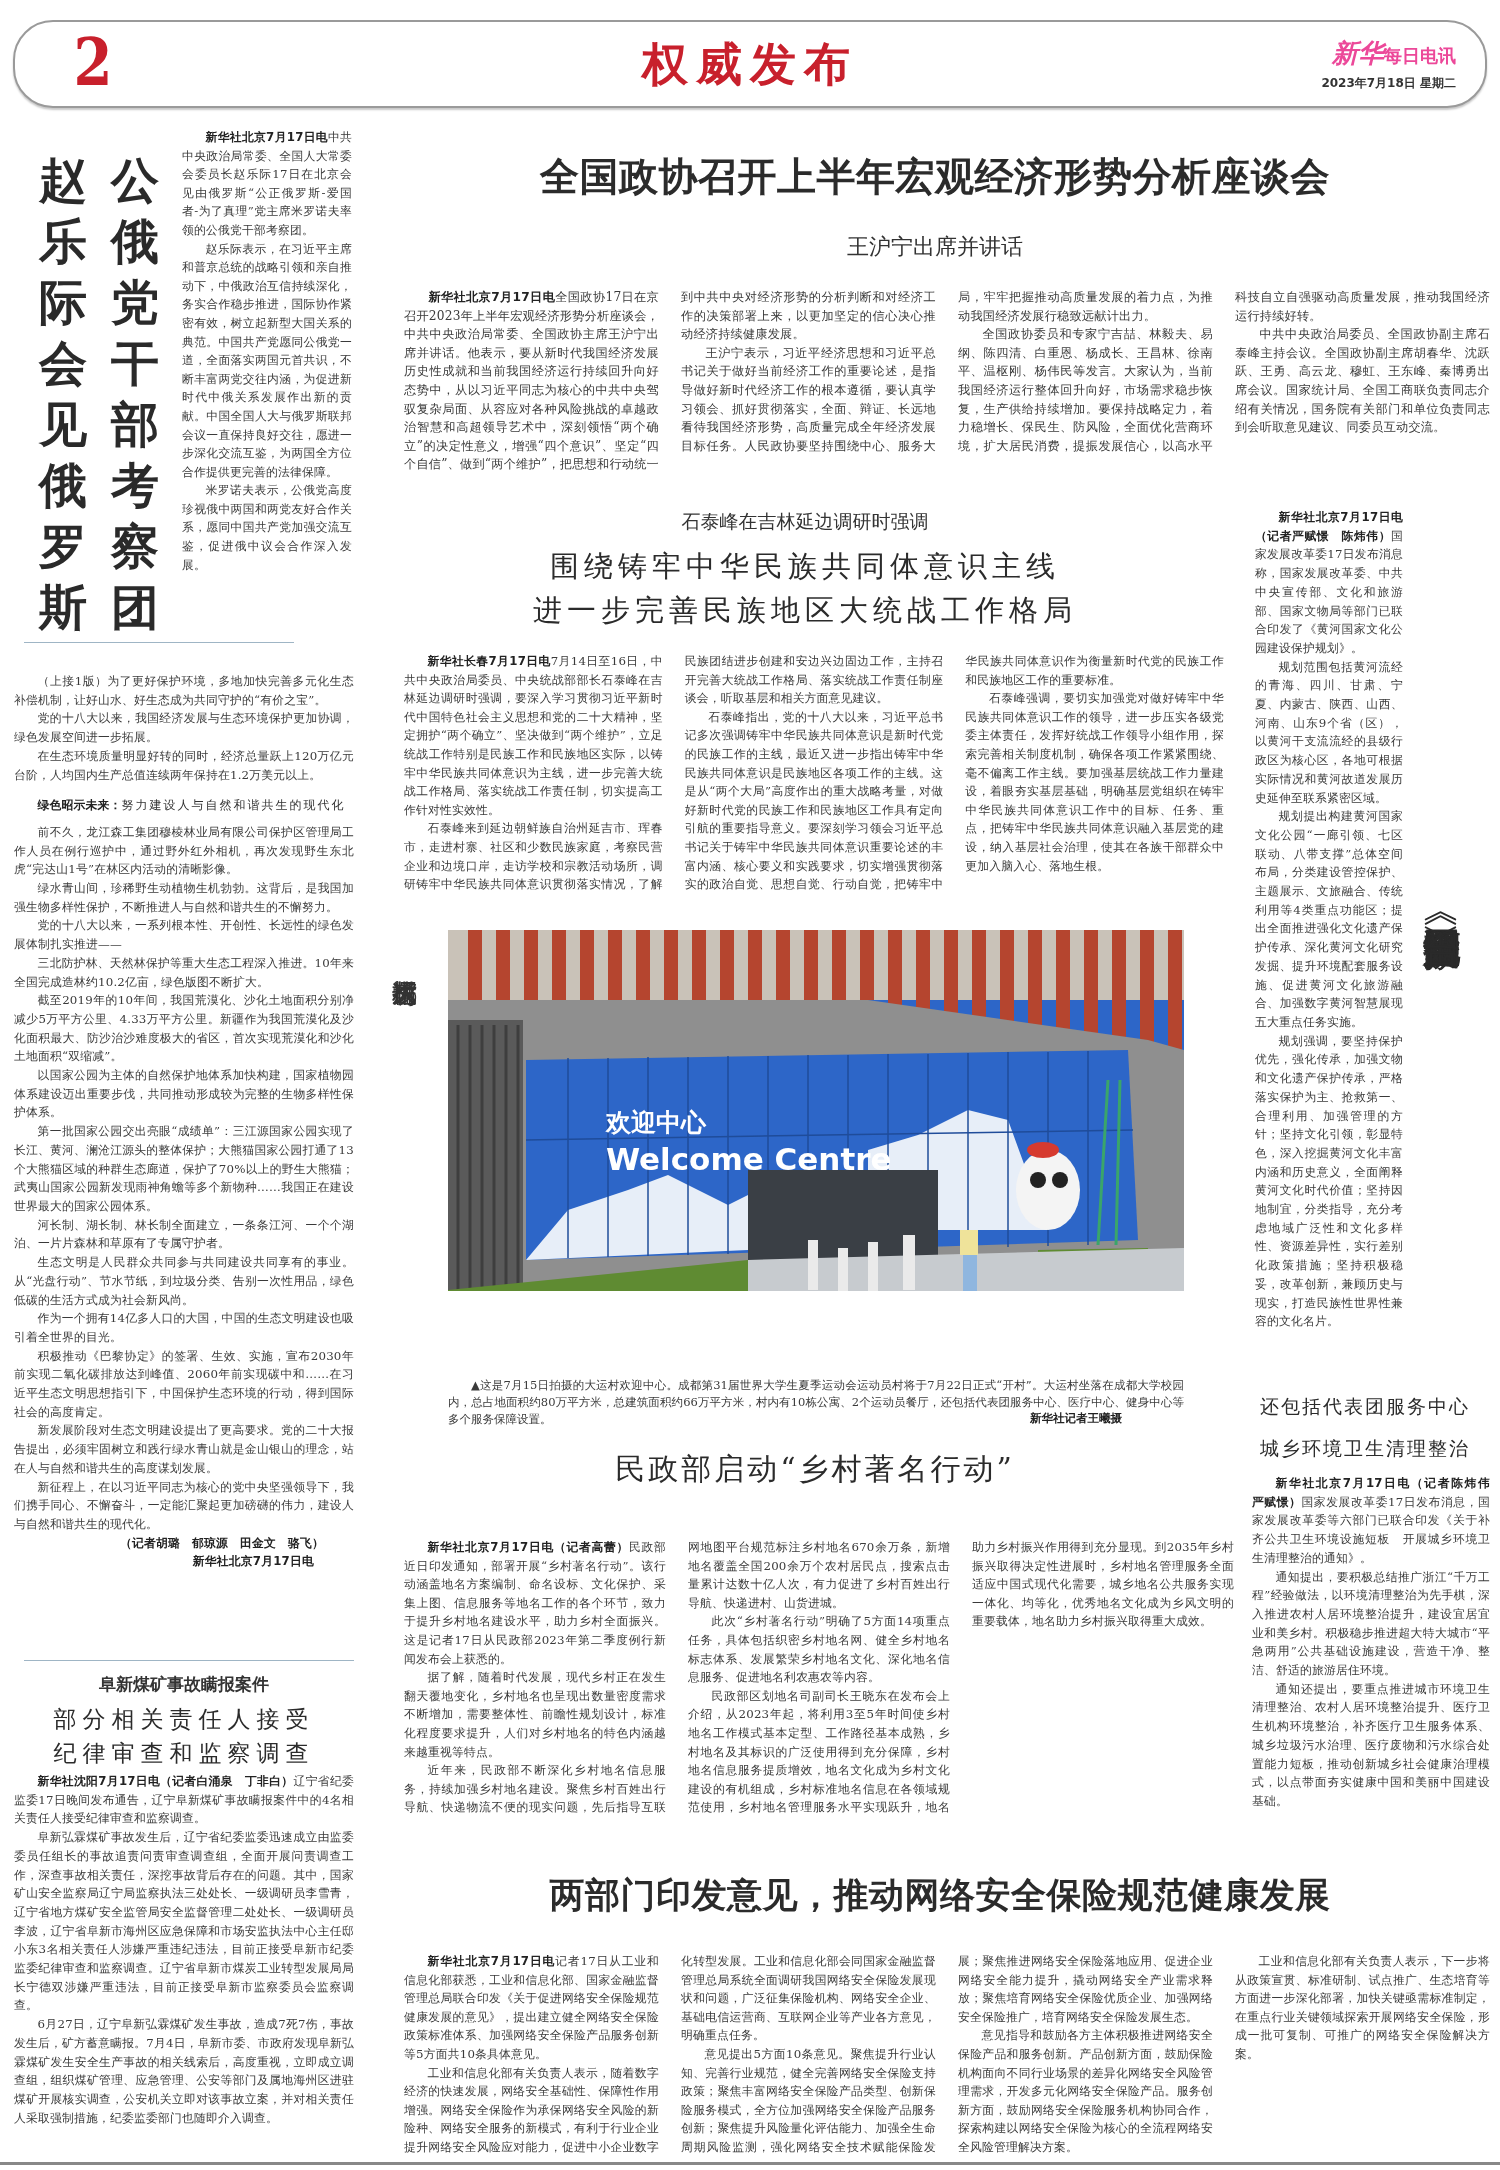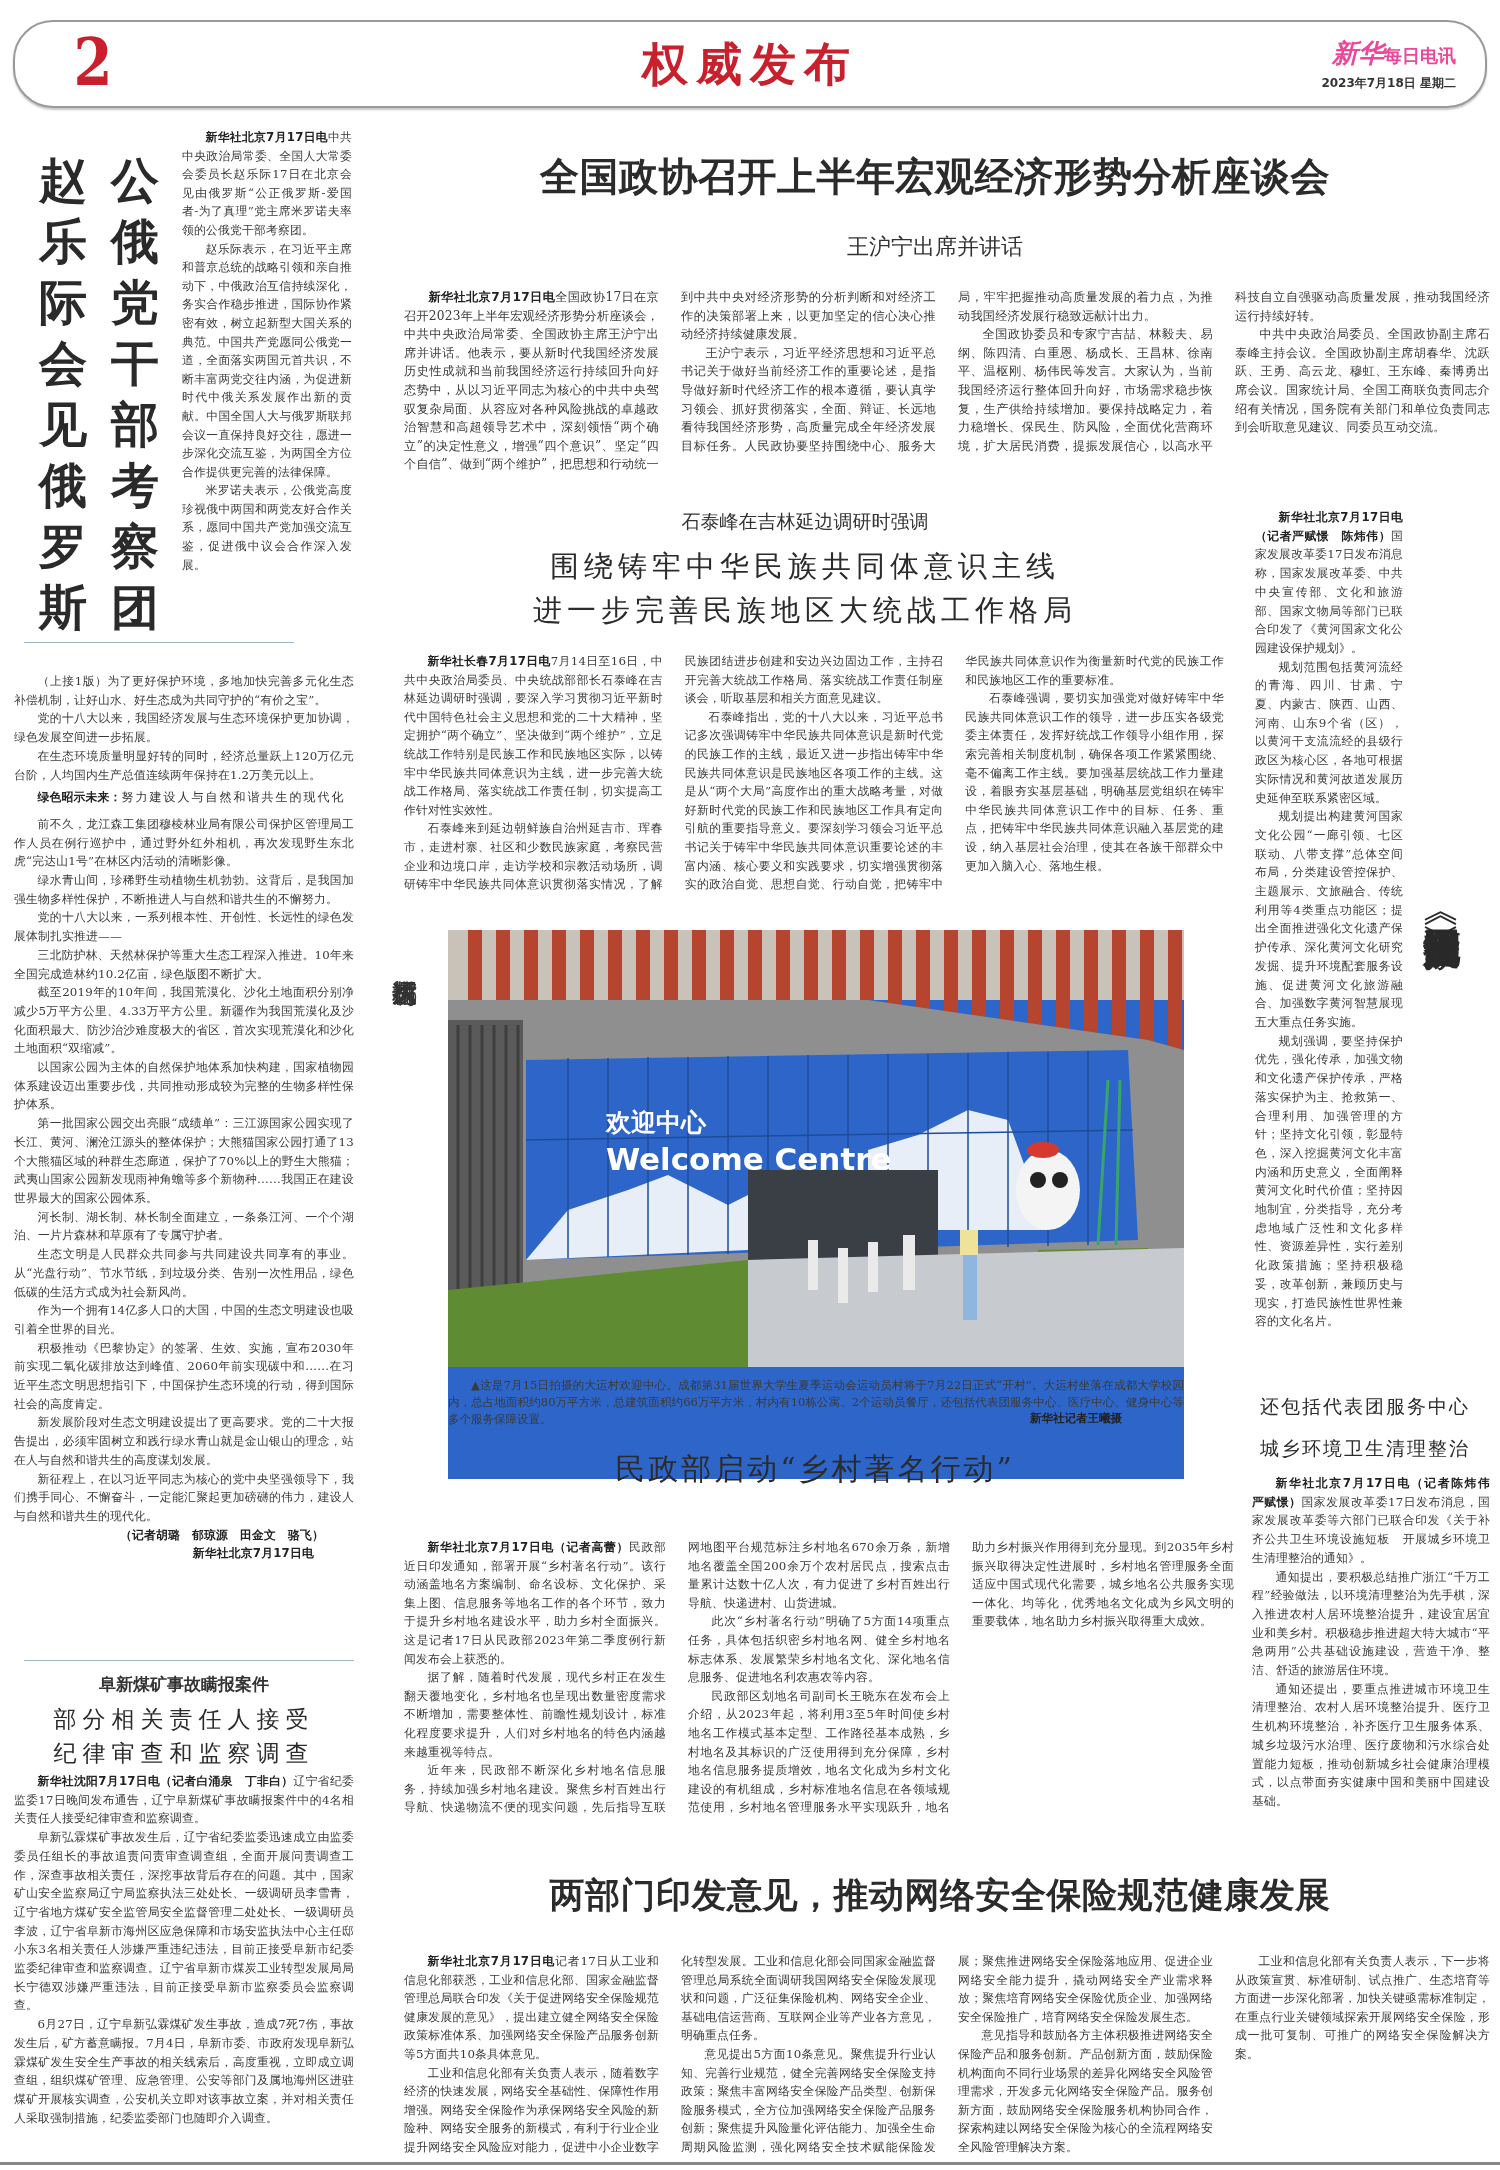--- a/index.html
+++ b/index.html
@@ -14,21 +14,21 @@
   .page-num { left: 70px; top: 22px; font-family: "DejaVu Serif", serif; font-size: 66px; font-weight: bold; color: #c8202c; line-height: 80px; transform: scaleX(0.85); }
   .section-title { left: 0; width: 1500px; top: 34px; text-align: center; font-family: "DejaVu Serif", serif; font-weight: bold; font-size: 46px; color: #c8202c; letter-spacing: 8px; line-height: 60px; }
   .brand { right: 44px; top: 38px; text-align: right; }
   .brand-logo { font-family: "DejaVu Serif", serif; font-weight: bold; font-style: italic; color: #ec4899; font-size: 26px; line-height: 30px; }
   .brand-logo .small { font-size: 18px; font-style: normal; }
   .brand-date { font-family: "DejaVu Sans", sans-serif; font-size: 12px; color: #333; font-weight: bold; margin-top: 4px; }
   .v-headline { font-family: "DejaVu Serif", serif; font-weight: bold; font-size: 48px; line-height: 61px; color: #2a2a2a; width: 58px; text-align: center; }
   .main-headline { font-family: "DejaVu Serif", serif; font-weight: bold; color: #2b2b2b; text-align: center; }
   .sub-headline { font-family: "DejaVu Sans", sans-serif; color: #333; text-align: center; }
   .rule { background: #9fb5c5; height: 1px; }
-  .photo { left: 448px; top: 930px; width: 736px; height: 549px; overflow: hidden; background: #2d66c8; }
+  .photo { left: 448px; top: 930px; width: 736px; height: 361px; overflow: hidden; background: #2d66c8; }
   .caption { font-size: 11.5px; line-height: 17px; color: #3a3a3a; font-family: "DejaVu Serif", serif; }
   .credit { font-family: "DejaVu Sans", sans-serif; font-weight: bold; font-size: 11.5px; color: #222; }
   .vert-thin { font-family: "DejaVu Serif", serif; font-size: 25px; color: #333; width: 40px; text-align: center; line-height: 56px; }
   .vert-right { font-family: "DejaVu Serif", serif; font-size: 38px; color: #2a2a2a; width: 50px; text-align: center; line-height: 52px; }
   .bottom-rule { left: 0; top: 2162px; width: 1500px; height: 3px; background: #888; }
   .subhead-inline { font-family: "DejaVu Sans", sans-serif; font-weight: bold; color: #222; }
   .subhead-inline .rest { font-weight: normal; font-family: "DejaVu Serif", serif; font-size: 12px; letter-spacing: 2px; color: #333; }
 </style>
 </head>
 <body>
@@ -68,21 +68,21 @@
   <p><span class="dateline">新华社长春7月17日电</span><span>7月14日至16日，中共中央政治局委员、中央统战部部长石泰峰在吉林延边调研时强调，要深入学习贯彻习近平新时代中国特色社会主义思想和党的二十大精神，坚定拥护“两个确立”、坚决做到“两个维护”，立足统战工作特别是民族工作和民族地区实际，以铸牢中华民族共同体意识为主线，进一步完善大统战工作格局、落实统战工作责任制，切实提高工作针对性实效性。</span></p>
   <p>石泰峰来到延边朝鲜族自治州延吉市、珲春市，走进村寨、社区和少数民族家庭，考察民营企业和边境口岸，走访学校和宗教活动场所，调研铸牢中华民族共同体意识贯彻落实情况，了解民族团结进步创建和安边兴边固边工作，主持召开完善大统战工作格局、落实统战工作责任制座谈会，听取基层和相关方面意见建议。</p>
   <p>石泰峰指出，党的十八大以来，习近平总书记多次强调铸牢中华民族共同体意识是新时代党的民族工作的主线，最近又进一步指出铸牢中华民族共同体意识是民族地区各项工作的主线。这是从“两个大局”高度作出的重大战略考量，对做好新时代党的民族工作和民族地区工作具有定向引航的重要指导意义。要深刻学习领会习近平总书记关于铸牢中华民族共同体意识重要论述的丰富内涵、核心要义和实践要求，切实增强贯彻落实的政治自觉、思想自觉、行动自觉，把铸牢中华民族共同体意识作为衡量新时代党的民族工作和民族地区工作的重要标准。</p>
   <p>石泰峰强调，要切实加强党对做好铸牢中华民族共同体意识工作的领导，进一步压实各级党委主体责任，发挥好统战工作领导小组作用，探索完善相关制度机制，确保各项工作紧紧围绕、毫不偏离工作主线。要加强基层统战工作力量建设，着眼夯实基层基础，明确基层党组织在铸牢中华民族共同体意识工作中的目标、任务、重点，把铸牢中华民族共同体意识融入基层党的建设，纳入基层社会治理，使其在各族干部群众中更加入脑入心、落地生根。</p>
 </div>
 
 <div class="abs body-text" style="left:14px; top:672px; width:340px; font-size:11.8px; line-height:18.7px;">
   <p>（上接1版）为了更好保护环境，多地加快完善多元化生态补偿机制，让好山水、好生态成为共同守护的“有价之宝”。</p>
   <p>党的十八大以来，我国经济发展与生态环境保护更加协调，绿色发展空间进一步拓展。</p>
   <p>在生态环境质量明显好转的同时，经济总量跃上120万亿元台阶，人均国内生产总值连续两年保持在1.2万美元以上。</p>
-  <p class="subhead-inline" style="margin:4px 0 8px 0;"><span>绿色昭示未来：</span><span class="rest">努力建设人与自然和谐共生的现代化</span></p>
+  <p class="subhead-inline" style="margin:12px 0 8px 0;"><span>绿色昭示未来：</span><span class="rest">努力建设人与自然和谐共生的现代化</span></p>
   <p>前不久，龙江森工集团穆棱林业局有限公司保护区管理局工作人员在例行巡护中，通过野外红外相机，再次发现野生东北虎“完达山1号”在林区内活动的清晰影像。</p>
   <p>绿水青山间，珍稀野生动植物生机勃勃。这背后，是我国加强生物多样性保护，不断推进人与自然和谐共生的不懈努力。</p>
   <p>党的十八大以来，一系列根本性、开创性、长远性的绿色发展体制扎实推进——</p>
   <p>三北防护林、天然林保护等重大生态工程深入推进。10年来全国完成造林约10.2亿亩，绿色版图不断扩大。</p>
   <p>截至2019年的10年间，我国荒漠化、沙化土地面积分别净减少5万平方公里、4.33万平方公里。新疆作为我国荒漠化及沙化面积最大、防沙治沙难度极大的省区，首次实现荒漠化和沙化土地面积“双缩减”。</p>
   <p>以国家公园为主体的自然保护地体系加快构建，国家植物园体系建设迈出重要步伐，共同推动形成较为完整的生物多样性保护体系。</p>
   <p>第一批国家公园交出亮眼“成绩单”：三江源国家公园实现了长江、黄河、澜沧江源头的整体保护；大熊猫国家公园打通了13个大熊猫区域的种群生态廊道，保护了70%以上的野生大熊猫；武夷山国家公园新发现雨神角蟾等多个新物种……我国正在建设世界最大的国家公园体系。</p>
   <p>河长制、湖长制、林长制全面建立，一条条江河、一个个湖泊、一片片森林和草原有了专属守护者。</p>
   <p>生态文明是人民群众共同参与共同建设共同享有的事业。从“光盘行动”、节水节纸，到垃圾分类、告别一次性用品，绿色低碳的生活方式成为社会新风尚。</p>
   <p>作为一个拥有14亿多人口的大国，中国的生态文明建设也吸引着全世界的目光。</p>

